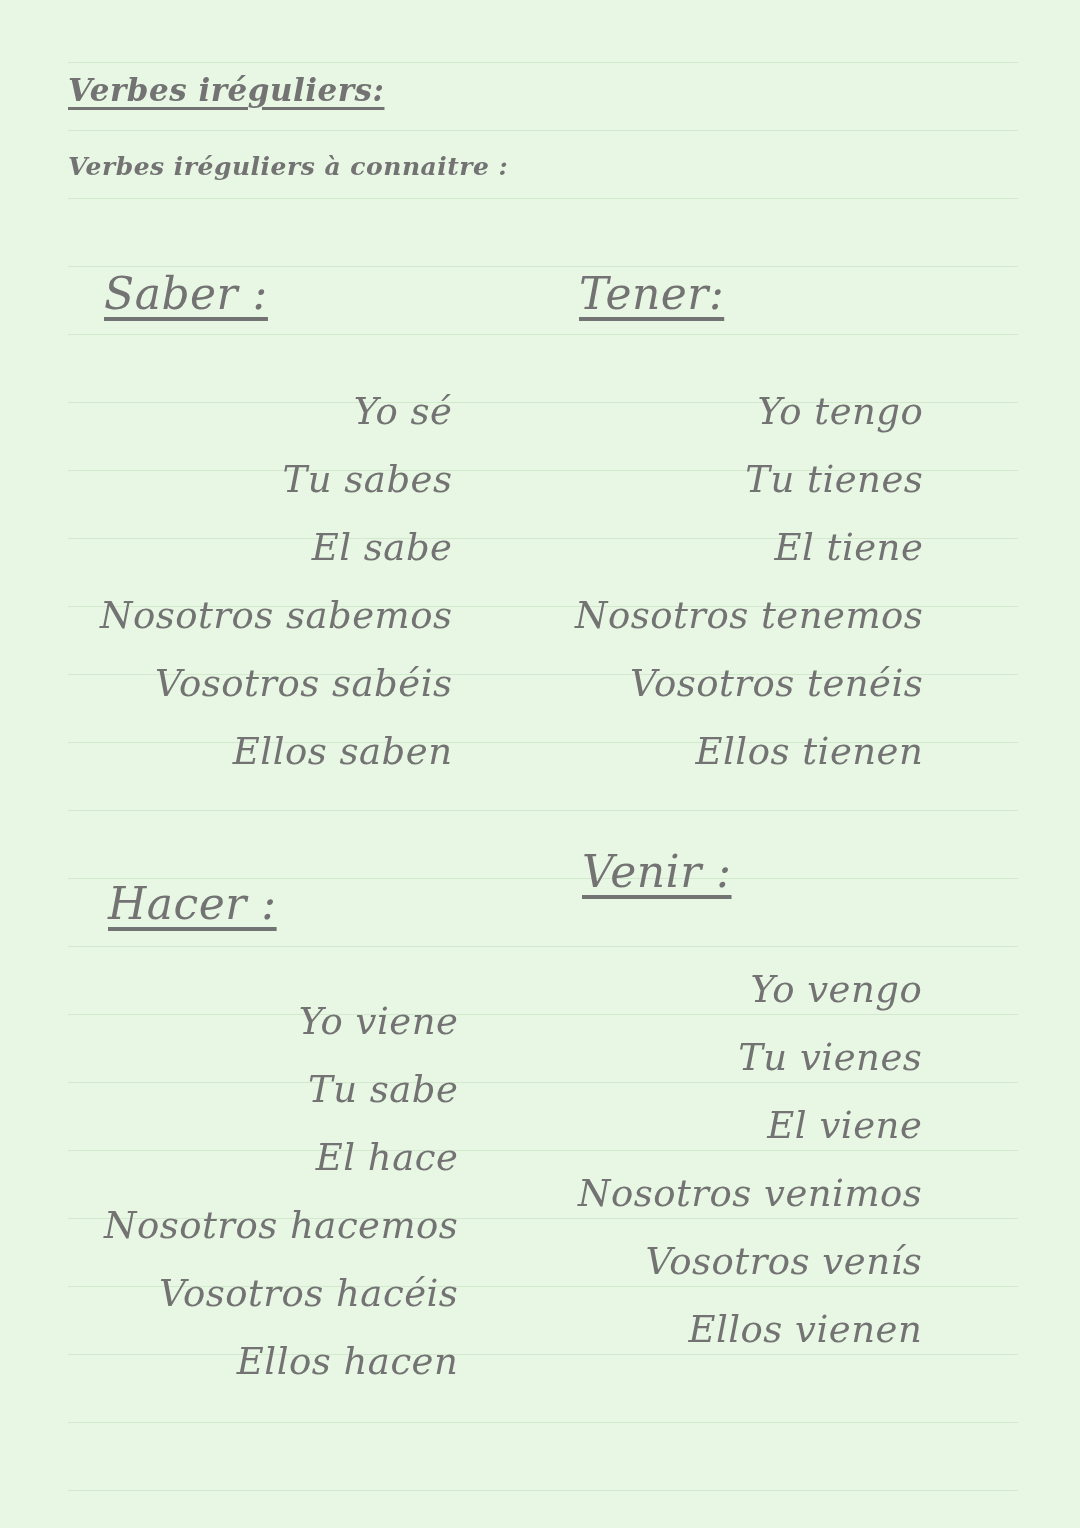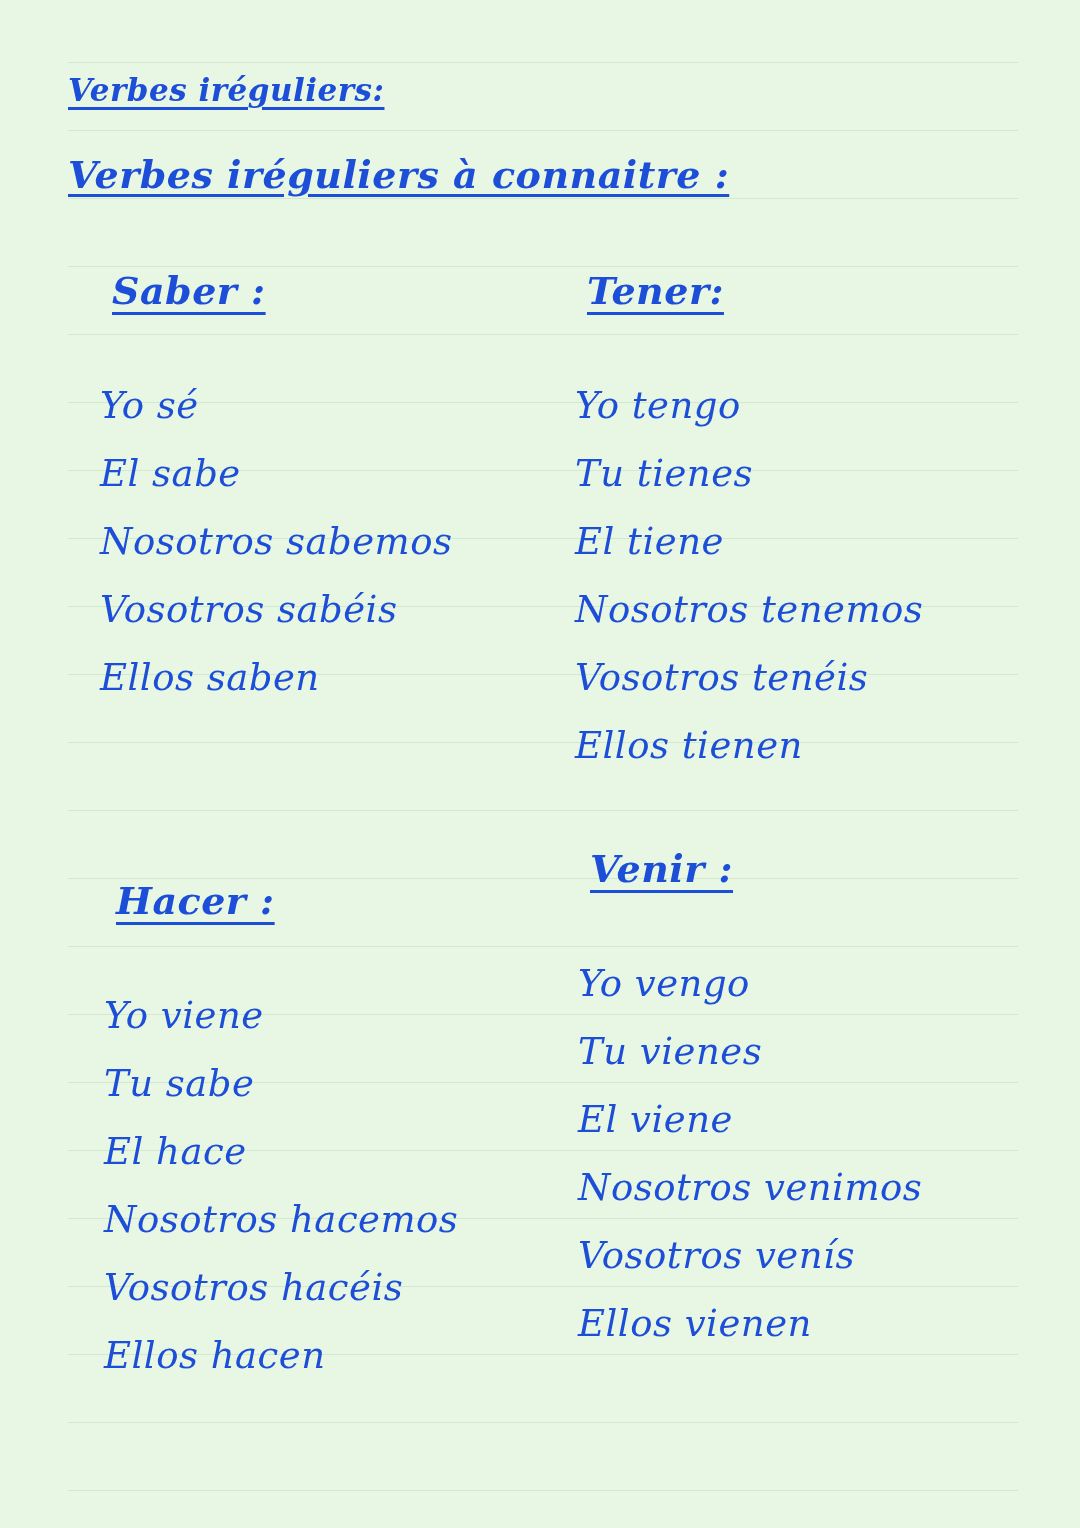--- a/index.html
+++ b/index.html
@@ -36,58 +36,58 @@
     position: absolute;
     left: 0;
     top: 0;
     width: 1080px;
     height: 1528px;
   }
 
   .hand {
     font-family: "DejaVu Serif", serif;
     font-style: italic;
-    color: #1d4ed8;
+    color: #737373;
     letter-spacing: 0.5px;
   }
 
   .title1 {
     position: absolute;
     left: 68px;
     top: 72px;
     font-size: 31px;
     font-weight: 700;
     text-decoration: underline;
     text-underline-offset: 6px;
   }
   .title2 {
     position: absolute;
     left: 68px;
     top: 152px;
-    font-size: 38px;
+    font-size: 25px;
     font-weight: 700;
-    text-decoration: underline;
     text-underline-offset: 6px;
   }
 
   .verb-block {
     position: absolute;
   }
   .verb-heading {
-    font-size: 38px;
-    font-weight: 700;
+    font-size: 44px;
+    font-weight: 400;
     text-decoration: underline;
     text-underline-offset: 8px;
-    margin: 0 0 0 12px;
+    margin: 0 0 0 4px;
     line-height: 1.1;
   }
   .conj-list {
     list-style: none;
     margin: 0;
     padding: 0;
+    text-align: right;
   }
   .conj-list li {
     font-size: 37px;
     line-height: 68px;
     white-space: nowrap;
   }
 
   
   #block-saber { left: 100px; top: 270px; }
   #block-tener { left: 575px; top: 270px; }
@@ -126,20 +126,21 @@
 
 <div class="page">
 
   <div class="hand title1">Verbes iréguliers:</div>
   <div class="hand title2">Verbes iréguliers à connaitre :</div>
 
   <div class="verb-block" id="block-saber">
     <div class="hand verb-heading">Saber :</div>
     <ul class="conj-list">
       <li class="hand">Yo sé</li>
+      <li class="hand">Tu sabes</li>
       <li class="hand">El sabe</li>
       <li class="hand">Nosotros sabemos</li>
       <li class="hand">Vosotros sabéis</li>
       <li class="hand">Ellos saben</li>
     </ul>
   </div>
 
   <div class="verb-block" id="block-tener">
     <div class="hand verb-heading">Tener:</div>
     <ul class="conj-list">

